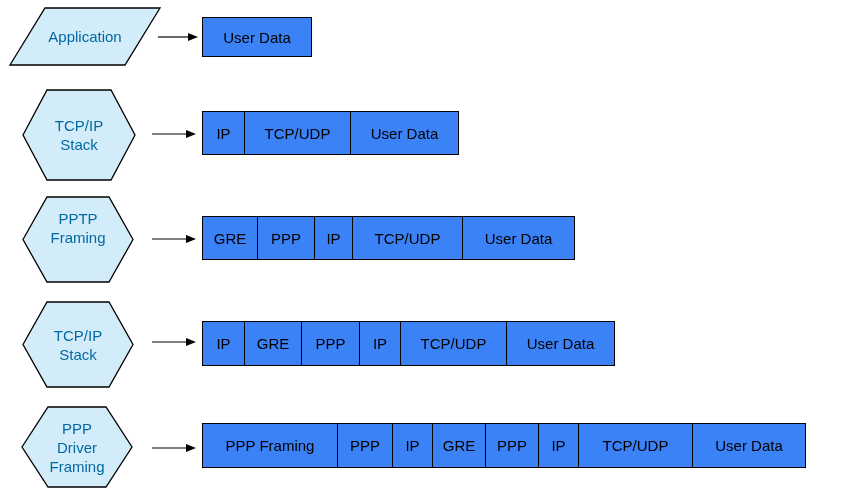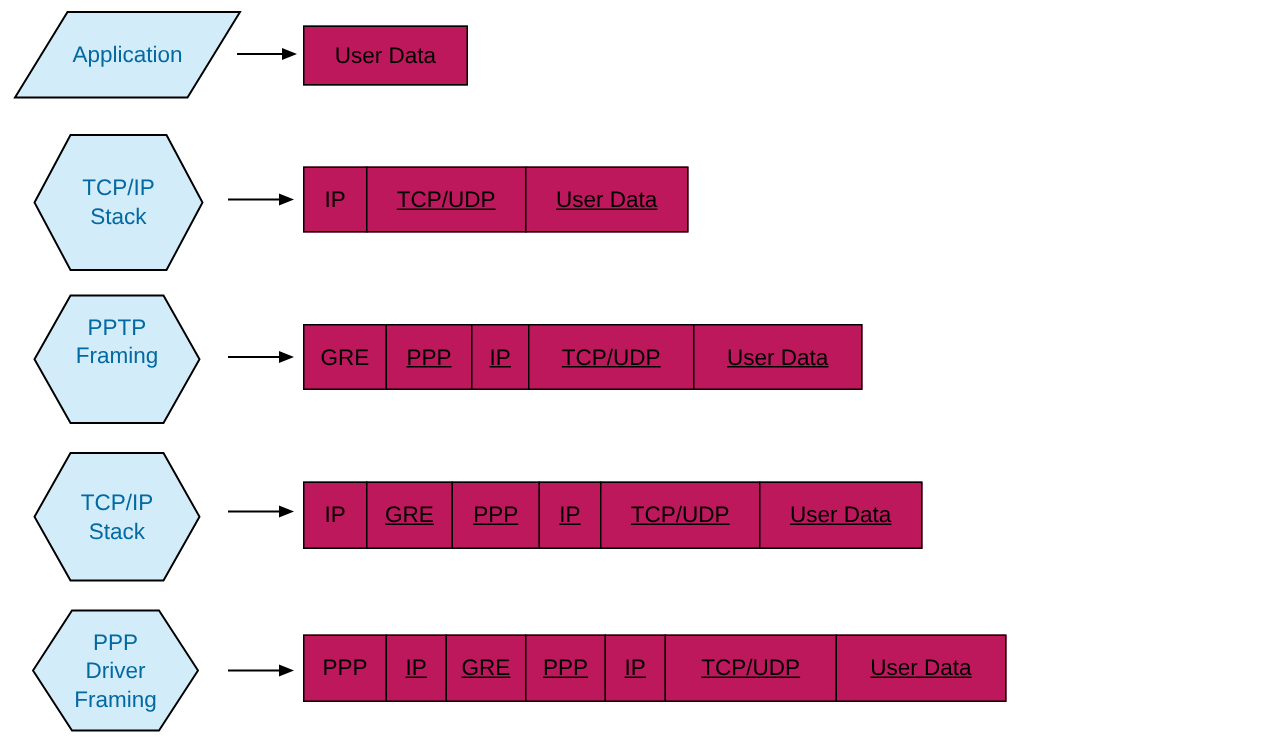--- a/index.html
+++ b/index.html
@@ -39,31 +39,30 @@
   .arrow {
     position: absolute;
   }
   .packet {
     position: absolute;
     display: flex;
   }
   .cell {
     box-sizing: border-box;
     border: 1px solid #000000;
-    background: #be185d;
+    background: #3b82f6;
     display: flex;
     align-items: center;
     justify-content: center;
     font-size: 15px;
     color: #000000;
     white-space: nowrap;
   }
   .cell + .cell {
     margin-left: -1px;
-    text-decoration: underline;
   }
 </style>
 </head>
 <body>
 
 <div id="canvas">
     <div>
       <div class="shape" style="left: 10px; top: 8px; width: 150px; height: 57px;">
         <svg width="150" height="57">
           <polygon points="35,0 150,0 115,57 0,57" fill="#d2ecfa" stroke="#000000" stroke-width="1.3"></polygon>
@@ -154,20 +153,21 @@
           <div>PPP</div>
           <div>Driver</div>
           <div>Framing</div>
         </div>
       </div>
       <div class="arrow" style="left: 152px; top: 440px;"><svg width="46" height="12">
           <line x1="0" y1="6" x2="35" y2="6" stroke="#000000" stroke-width="1.2"></line>
           <polygon points="34,2 44,6 34,10" fill="#000000"></polygon>
         </svg></div>
       <div class="packet" style="left: 202px; top: 423px;">
+        <div class="cell" style="width: 136px; height: 45px;">PPP Framing</div>
         <div class="cell" style="width: 56px; height: 45px;">PPP</div>
         <div class="cell" style="width: 41px; height: 45px;">IP</div>
         <div class="cell" style="width: 54px; height: 45px;">GRE</div>
         <div class="cell" style="width: 54px; height: 45px;">PPP</div>
         <div class="cell" style="width: 41px; height: 45px;">IP</div>
         <div class="cell" style="width: 115px; height: 45px;">TCP/UDP</div>
         <div class="cell" style="width: 114px; height: 45px;">User Data</div>
       </div>
     </div>
   </div>

